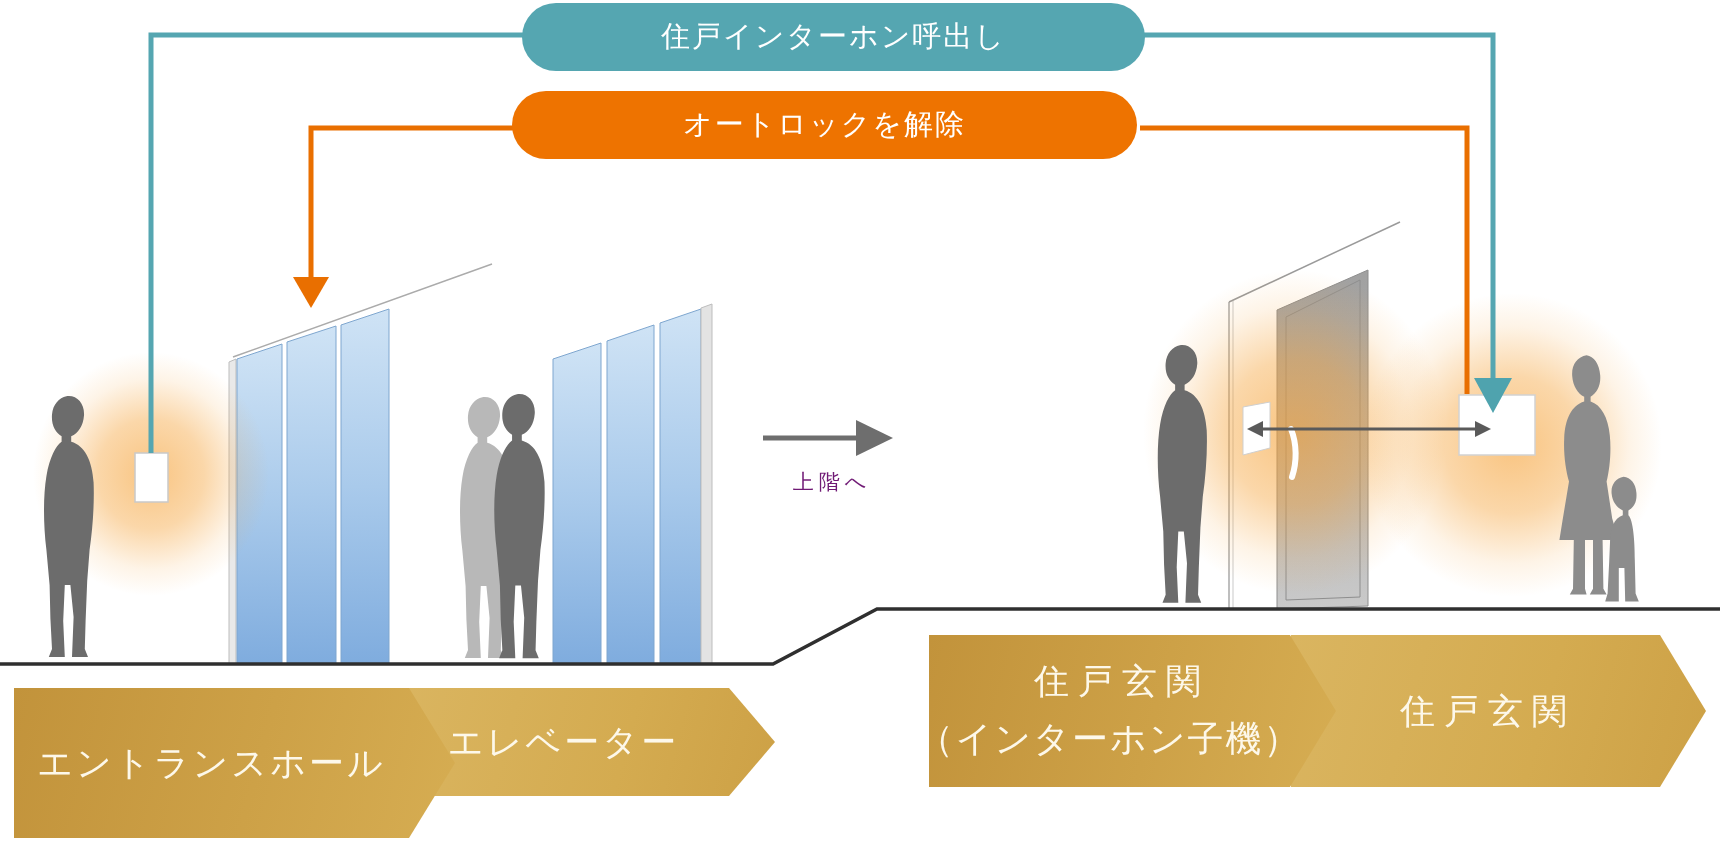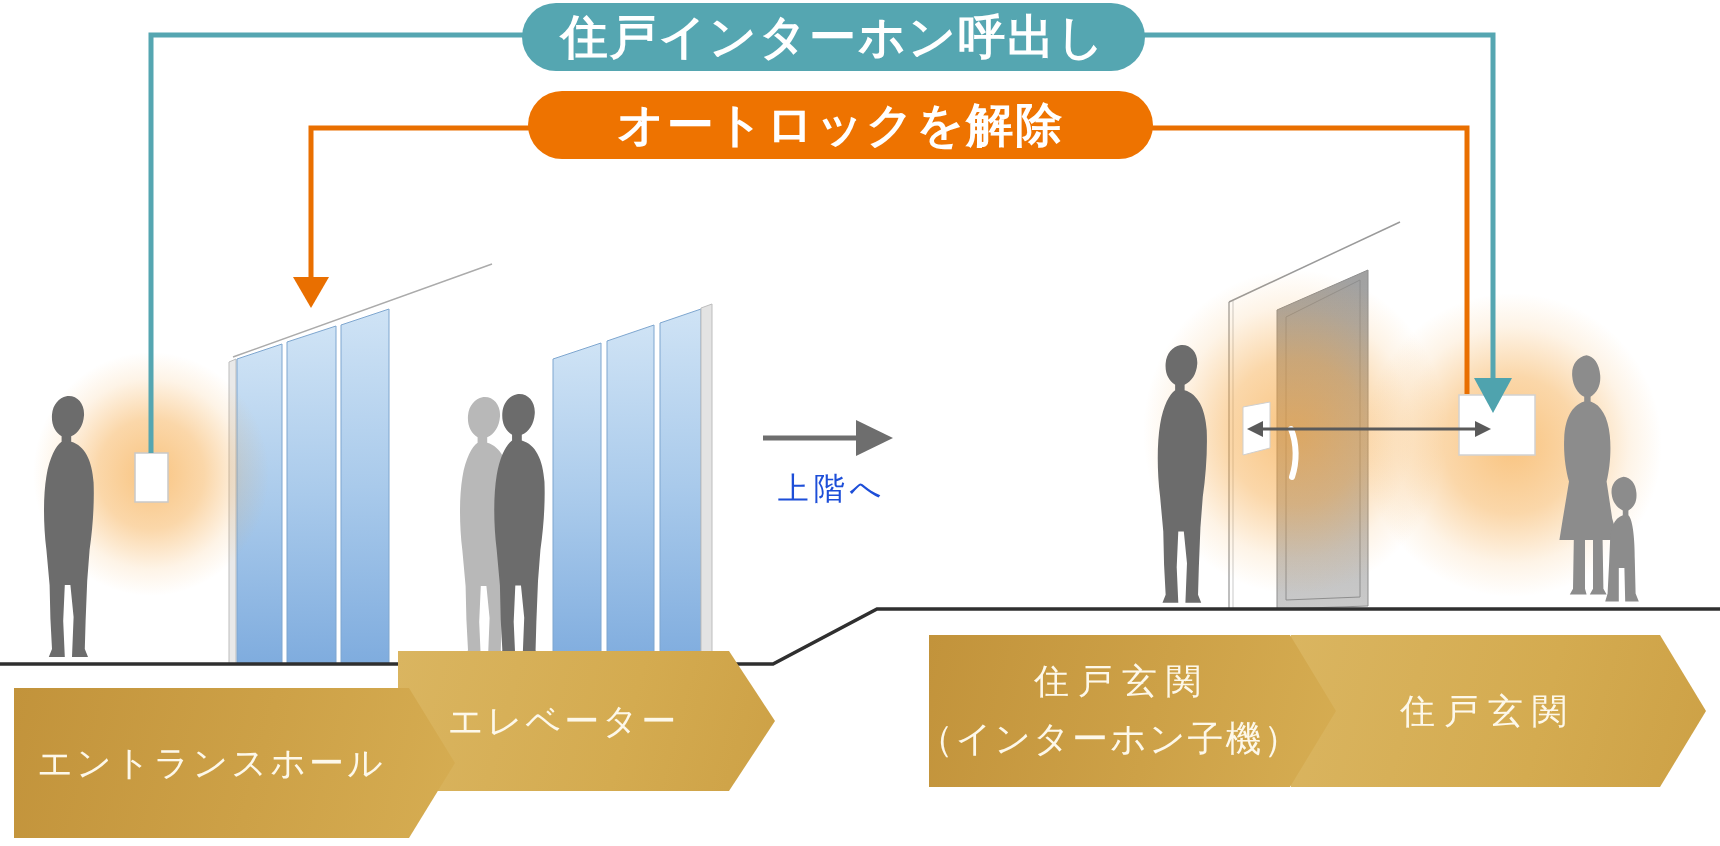--- a/index.html
+++ b/index.html
@@ -1,37 +1,37 @@
 <!DOCTYPE html>
 <html><head>
 <meta charset="utf-8">
 <style>
   html,body{margin:0;padding:0;background:#ffffff;}
   body{font-family:"Liberation Sans",sans-serif;}
   .stage{position:relative;width:1720px;height:846px;background:#ffffff;overflow:hidden;}
   .stage svg.scene{position:absolute;left:0;top:0;z-index:1;}
 
   .pill{position:absolute;z-index:6;display:flex;align-items:center;justify-content:center;
-        border-radius:36px;color:#ffffff;font-size:47px;font-weight:700;letter-spacing:2px;white-space:nowrap;}
+        border-radius:36px;color:#ffffff;font-size:29px;font-weight:400;letter-spacing:2px;white-space:nowrap;}
   .pill.teal{left:522px;top:3px;width:623px;height:68px;background:#55a6b1;}
-  .pill.orange{left:528px;top:91px;width:625px;height:68px;background:#ee7300;}
+  .pill.orange{left:512px;top:91px;width:625px;height:68px;background:#ee7300;}
 
   .upstairs-label{position:absolute;left:752px;top:468px;width:160px;z-index:5;text-align:center;
-        color:#1d4ed8;font-size:31px;letter-spacing:5px;font-weight:500;}
+        color:#701a75;font-size:21px;letter-spacing:5px;font-weight:500;}
 
   .chev{position:absolute;z-index:3;display:flex;flex-direction:column;align-items:center;justify-content:center;
         gap:10px;padding-right:46px;box-sizing:border-box;color:#fdf8ea;
         clip-path:polygon(0 0, calc(100% - 46px) 0, 100% 50%, calc(100% - 46px) 100%, 0 100%);}
   .chev .l1{font-size:35px;letter-spacing:3px;font-weight:500;white-space:nowrap;}
   .chev .l2{font-size:36px;letter-spacing:2px;font-weight:500;white-space:nowrap;}
   .chev .l2:empty{display:none;}
   .grad-dark{background:linear-gradient(105deg,#c2933b 0%,#cda147 55%,#d6ad52 100%);}
   .grad-light{background:linear-gradient(105deg,#dab560 0%,#d4ab50 60%,#cda146 100%);}
   .chev.b1{left:14px;top:688px;width:441px;height:150px;z-index:4;}
-  .chev.b2{left:398px;top:651px;width:377px;height:140px;z-index:3;}
+  .chev.b2{left:398px;top:688px;width:377px;height:108px;z-index:3;}
   .chev.b3{left:929px;top:635px;width:407px;height:152px;z-index:4;}
   .chev.b3 .l1,.chev.b4 .l1{letter-spacing:9px;margin-left:25px;}
   .chev.b4{left:1291px;top:635px;width:415px;height:152px;z-index:3;}
 </style>
 </head>
 <body>
 
 <div class="stage">
 
   <svg class="scene" width="1720" height="846" viewBox="0 0 1720 846">

